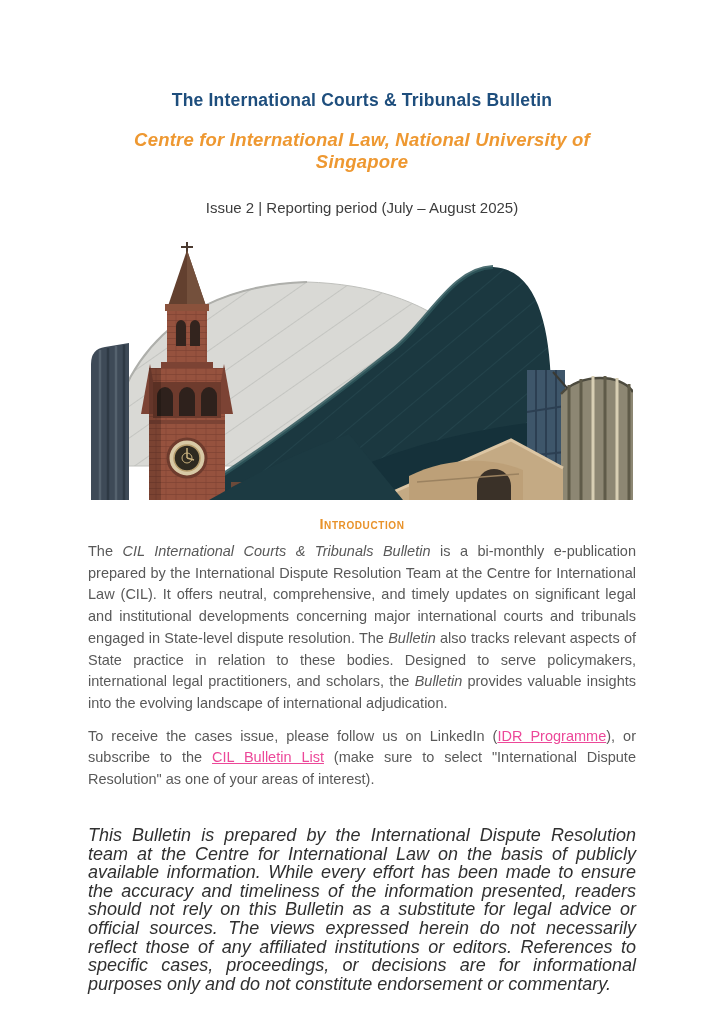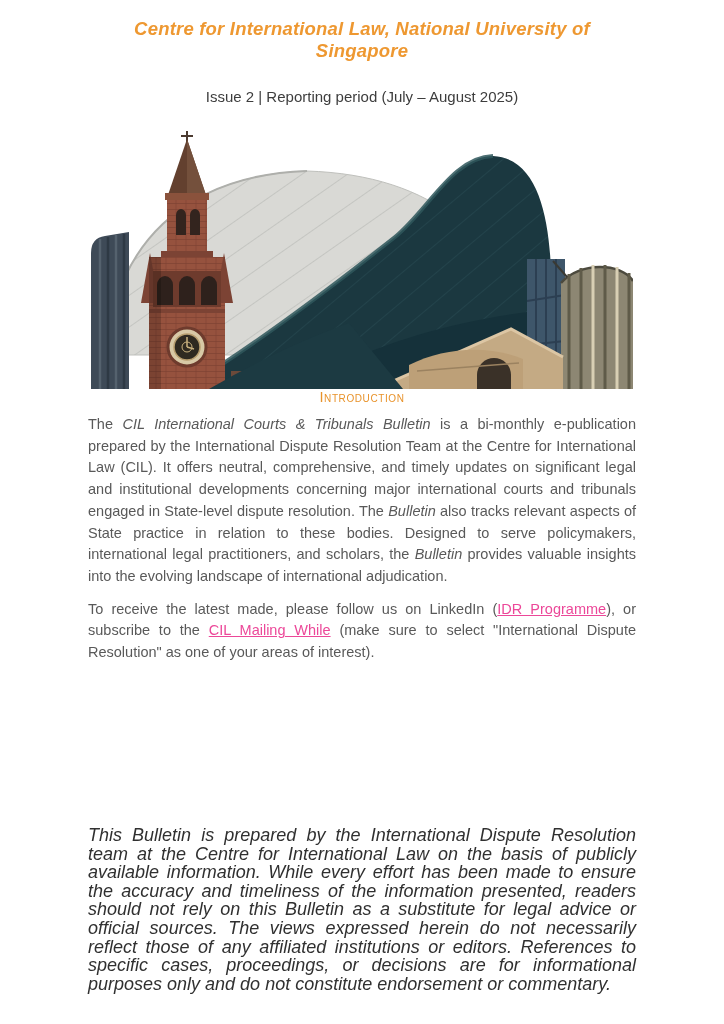--- a/index.html
+++ b/index.html
@@ -33,22 +33,23 @@
     text-align:center;
     font-size:15px;
     color:#3d3d3d;
   }
   .hero {
     width:542px; height:258px;
     margin:26px auto 0;
     display:block;
   }
   .intro-heading {
+    margin-top:16px;
     text-align:center;
-    font-size:14.5px; font-weight:normal;
+    font-size:14.5px; font-weight:bold;
     font-variant:small-caps;
     letter-spacing:0.6px;
     color:#E8922A;
   }
   .body-para {
     margin-top:9px;
     font-size:14.5px; line-height:21.7px;
     text-align:justify;
     color:#595959;
   }
@@ -67,20 +68,21 @@
     font-style:italic;
     text-align:justify;
     color:#303030;
   }
 </style>
 </head>
 <body>
 
 <div class="page">
   <div class="content">
+    <h1 class="doc-title">The International Courts &amp; Tribunals Bulletin</h1>
     <h2 class="doc-subtitle">Centre for International Law, National University of Singapore</h2>
     <div class="issue-line">Issue 2 | Reporting period (July – August 2025)</div>
 
     <svg class="hero" viewBox="0 0 542 258" aria-hidden="true">
       <defs>
         <pattern id="domeHatch" width="26" height="26" patternUnits="userSpaceOnUse" patternTransform="rotate(55)">
           <rect width="26" height="26" fill="#D9D9D5"></rect>
           <line x1="0" y1="0" x2="0" y2="26" stroke="#C4C5C1" stroke-width="2"></line>
         </pattern>
         <pattern id="tealHatch" width="22" height="22" patternUnits="userSpaceOnUse" patternTransform="rotate(50)">
@@ -174,17 +176,17 @@
         <rect x="58" y="126" width="12" height="132" fill="rgba(0,0,0,0.18)"></rect>
       </g>
 
       <path d="M118,258 C170,228 214,208 258,192 L312,258 Z" fill="#1C3A42"></path>
     </svg>
 
     <h3 class="intro-heading">Introduction</h3>
 
     <p class="body-para"><span>The </span><em>CIL International Courts &amp; Tribunals Bulletin</em><span> is a bi-monthly e-publication prepared by the International Dispute Resolution Team at the Centre for International Law (CIL). It offers neutral, comprehensive, and timely updates on significant legal and institutional developments concerning major international courts and tribunals engaged in State-level dispute resolution. The </span><em>Bulletin</em><span> also tracks relevant aspects of State practice in relation to these bodies. Designed to serve policymakers, international legal practitioners, and scholars, the </span><em>Bulletin</em><span> provides valuable insights into the evolving landscape of international adjudication.</span></p>
 
-    <p class="body-para"><span>To receive the latest made, please follow us on LinkedIn (</span><a class="doc-link">IDR Programme</a><span>), or subscribe to the </span><a class="doc-link">CIL Mailing While</a><span> (make sure to select "International Dispute Resolution" as one of your areas of interest).</span></p>
+    <p class="body-para"><span>To receive the cases issue, please follow us on LinkedIn (</span><a class="doc-link">IDR Programme</a><span>), or subscribe to the </span><a class="doc-link">CIL Bulletin List</a><span> (make sure to select "International Dispute Resolution" as one of your areas of interest).</span></p>
   </div>
 
   <p class="disclaimer">This Bulletin is prepared by the International Dispute Resolution team at the Centre for International Law on the basis of publicly available information. While every effort has been made to ensure the accuracy and timeliness of the information presented, readers should not rely on this Bulletin as a substitute for legal advice or official sources. The views expressed herein do not necessarily reflect those of any affiliated institutions or editors. References to specific cases, proceedings, or decisions are for informational purposes only and do not constitute endorsement or commentary.</p>
 </div>
 
 </body></html>

